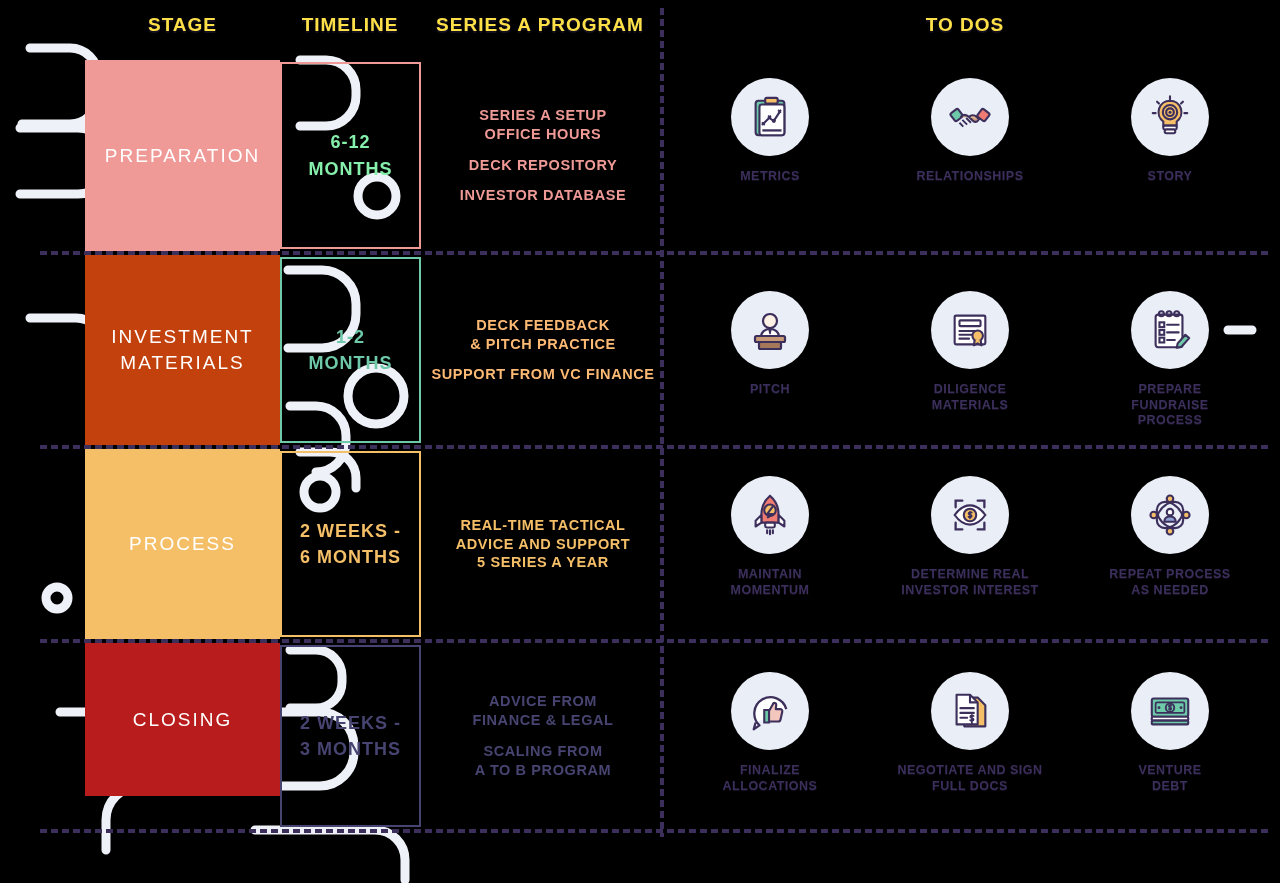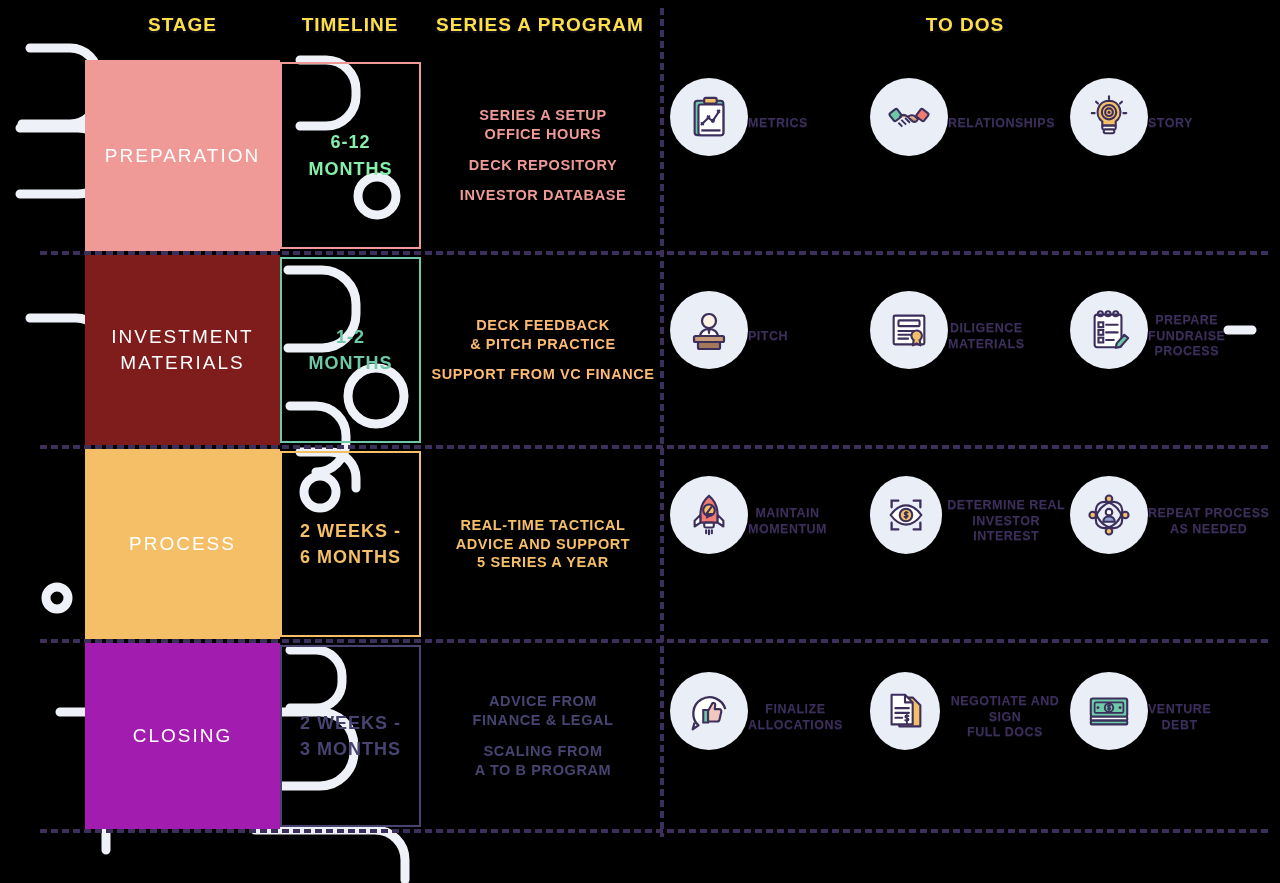--- a/index.html
+++ b/index.html
@@ -64,21 +64,21 @@
     display: flex; flex-direction: column; align-items: center;
     justify-content: center; text-align: center;
     font-weight: bold; font-size: 14.5px; letter-spacing: .6px;
     line-height: 1.3;
   }
   .series-cell p { margin: 6px 0; }
 
   
   .todo-row { position: absolute; left: 670px; width: 600px; display: flex; }
   .todo {
-    flex: 1; display: flex; flex-direction: row;
+    flex: 1; display: flex; flex-direction: column;
     align-items: center; justify-content: flex-start;
   }
   .todo-circle {
     width: 78px; height: 78px; border-radius: 50%;
     background: #e9eef7; display: flex;
     align-items: center; justify-content: center;
   }
   .todo-label {
     margin-top: 13px; color: #3c2f5c; font-weight: bold;
     font-size: 12.5px; letter-spacing: .5px; text-align: center;
@@ -178,21 +178,21 @@
               <circle cx="24" cy="19" r="4" fill="none" stroke="#3c2f5c" stroke-width="2.2"></circle>
               <circle cx="24" cy="19" r="1.6" fill="#3c2f5c"></circle>
               <g stroke="#3c2f5c" stroke-width="2.2" stroke-linecap="round">
                 <path d="M24 2.5v3M10.5 8l2 2M37.5 8l-2 2M6 20h3M39 20h3"></path>
               </g>
             </svg>
           </div>
           <div class="todo-label">STORY</div>
         </div>
       </div>
-      <div class="stage-block" style="top: 255px; height: 190px; background: #7f1d1d;">
+      <div class="stage-block" style="top: 255px; height: 190px; background: #c2410c;">
         <span>INVESTMENT<br>MATERIALS</span>
       </div>
       <div class="time-box" style="top: 257px; height: 186px; border-color: rgb(109, 201, 168); color: rgb(109, 201, 168);">
         <span>1-2<br>MONTHS</span>
       </div>
       <div class="series-cell" style="top: 255px; height: 190px; color: #fdba74;">
         <p>DECK FEEDBACK<br>&amp; PITCH PRACTICE</p>
         <p>SUPPORT FROM VC FINANCE</p>
       </div>
       <div class="todo-row" style="top: 291px;">
@@ -293,21 +293,21 @@
                 <circle cx="24" cy="7" r="3.4"></circle>
                 <circle cx="24" cy="41" r="3.4"></circle>
                 <circle cx="7" cy="24" r="3.4"></circle>
                 <circle cx="41" cy="24" r="3.4"></circle>
               </g>
             </svg>
           </div>
           <div class="todo-label">REPEAT PROCESS<br>AS NEEDED</div>
         </div>
       </div>
-      <div class="stage-block" style="top: 643px; height: 186px; background: #a21caf;">
+      <div class="stage-block" style="top: 643px; height: 153px; background: #b91c1c;">
         <span>CLOSING</span>
       </div>
       <div class="time-box" style="top: 645px; height: 182px; border-color: rgb(71, 68, 113); color: rgb(71, 68, 113);">
         <span>2 WEEKS -<br>3 MONTHS</span>
       </div>
       <div class="series-cell" style="top: 643px; height: 186px; color: rgb(71, 68, 113); text-align: center;">
         <p>ADVICE FROM<br>FINANCE &amp; LEGAL</p>
         <p>SCALING FROM<br>A TO B PROGRAM</p>
       </div>
       <div class="todo-row" style="top: 672px;">

